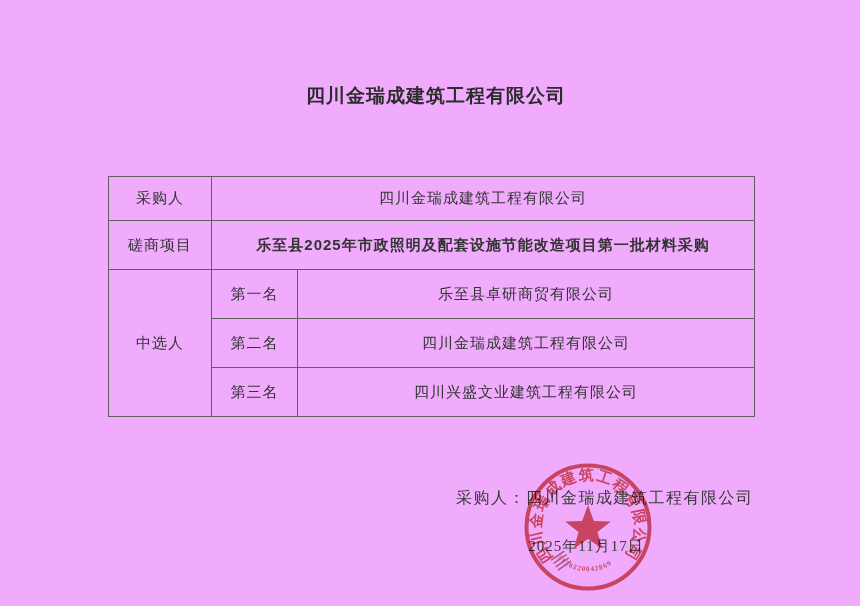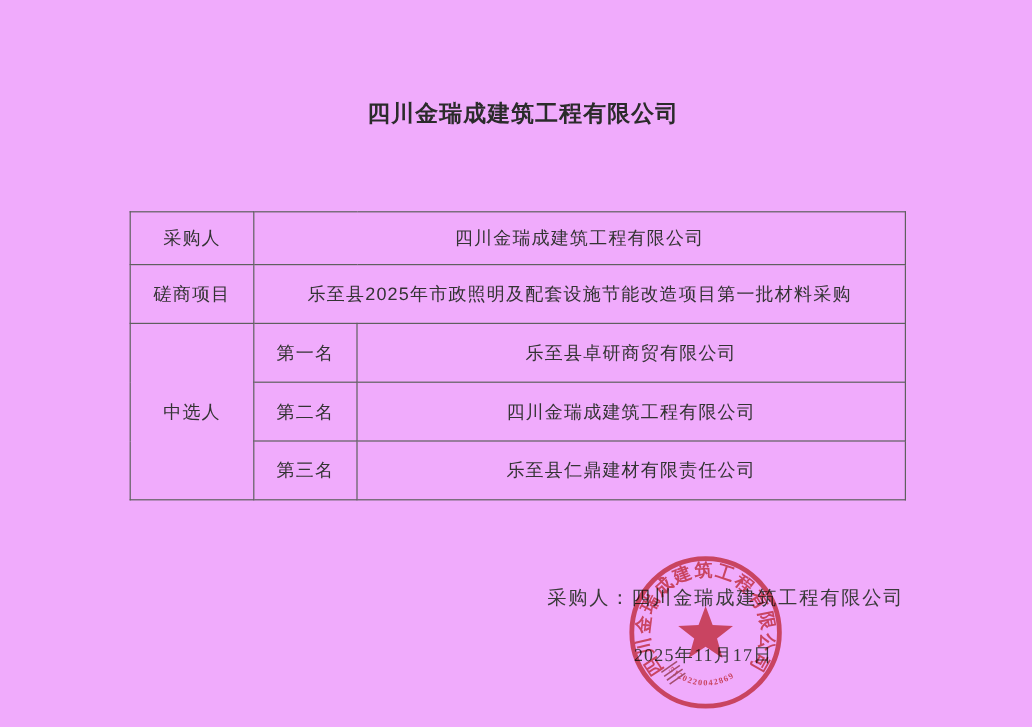--- a/index.html
+++ b/index.html
@@ -44,21 +44,21 @@
     text-align: center;
     vertical-align: middle;
     font-size: 15px;
     color: #333333;
     padding: 0;
     letter-spacing: 1px;
   }
   .row-a { height: 44px; }
   .row-b { height: 49px; }
   .bold-cell {
-    font-weight: normal;
+    font-weight: bold;
     font-family: "Liberation Sans", "DejaVu Sans", sans-serif;
     color: #2b2b2b;
     letter-spacing: 0.5px;
   }
   .footer-signer {
     position: absolute;
     left: 456px;
     top: 488px;
     font-size: 16px;
     letter-spacing: 1.5px;
@@ -116,21 +116,21 @@
         <td rowspan="3">中选人</td>
         <td>第一名</td>
         <td>乐至县卓研商贸有限公司</td>
       </tr>
       <tr class="row-b">
         <td>第二名</td>
         <td>四川金瑞成建筑工程有限公司</td>
       </tr>
       <tr class="row-b">
         <td>第三名</td>
-        <td>乐至县仁鼎建材有限责任公司</td>
+        <td>四川兴盛文业建筑工程有限公司</td>
       </tr>
     </tbody>
   </table>
 
   <div class="footer-signer">采购人：四川金瑞成建筑工程有限公司</div>
   <div class="footer-date">2025年11月17日</div>
 
   <svg class="seal" viewBox="-70 -70 140 140" xmlns="http://www.w3.org/2000/svg">
     <circle cx="0" cy="0" r="61.5" fill="none" stroke="#cf4a46" stroke-width="4"></circle>
     <polygon points="0,-22 5.88,-6.09 22.83,-5.42 9.51,5.09 14.11,21.42 0,12 -14.11,21.42 -9.51,5.09 -22.83,-5.42 -5.88,-6.09" fill="#cf4a46"></polygon>

